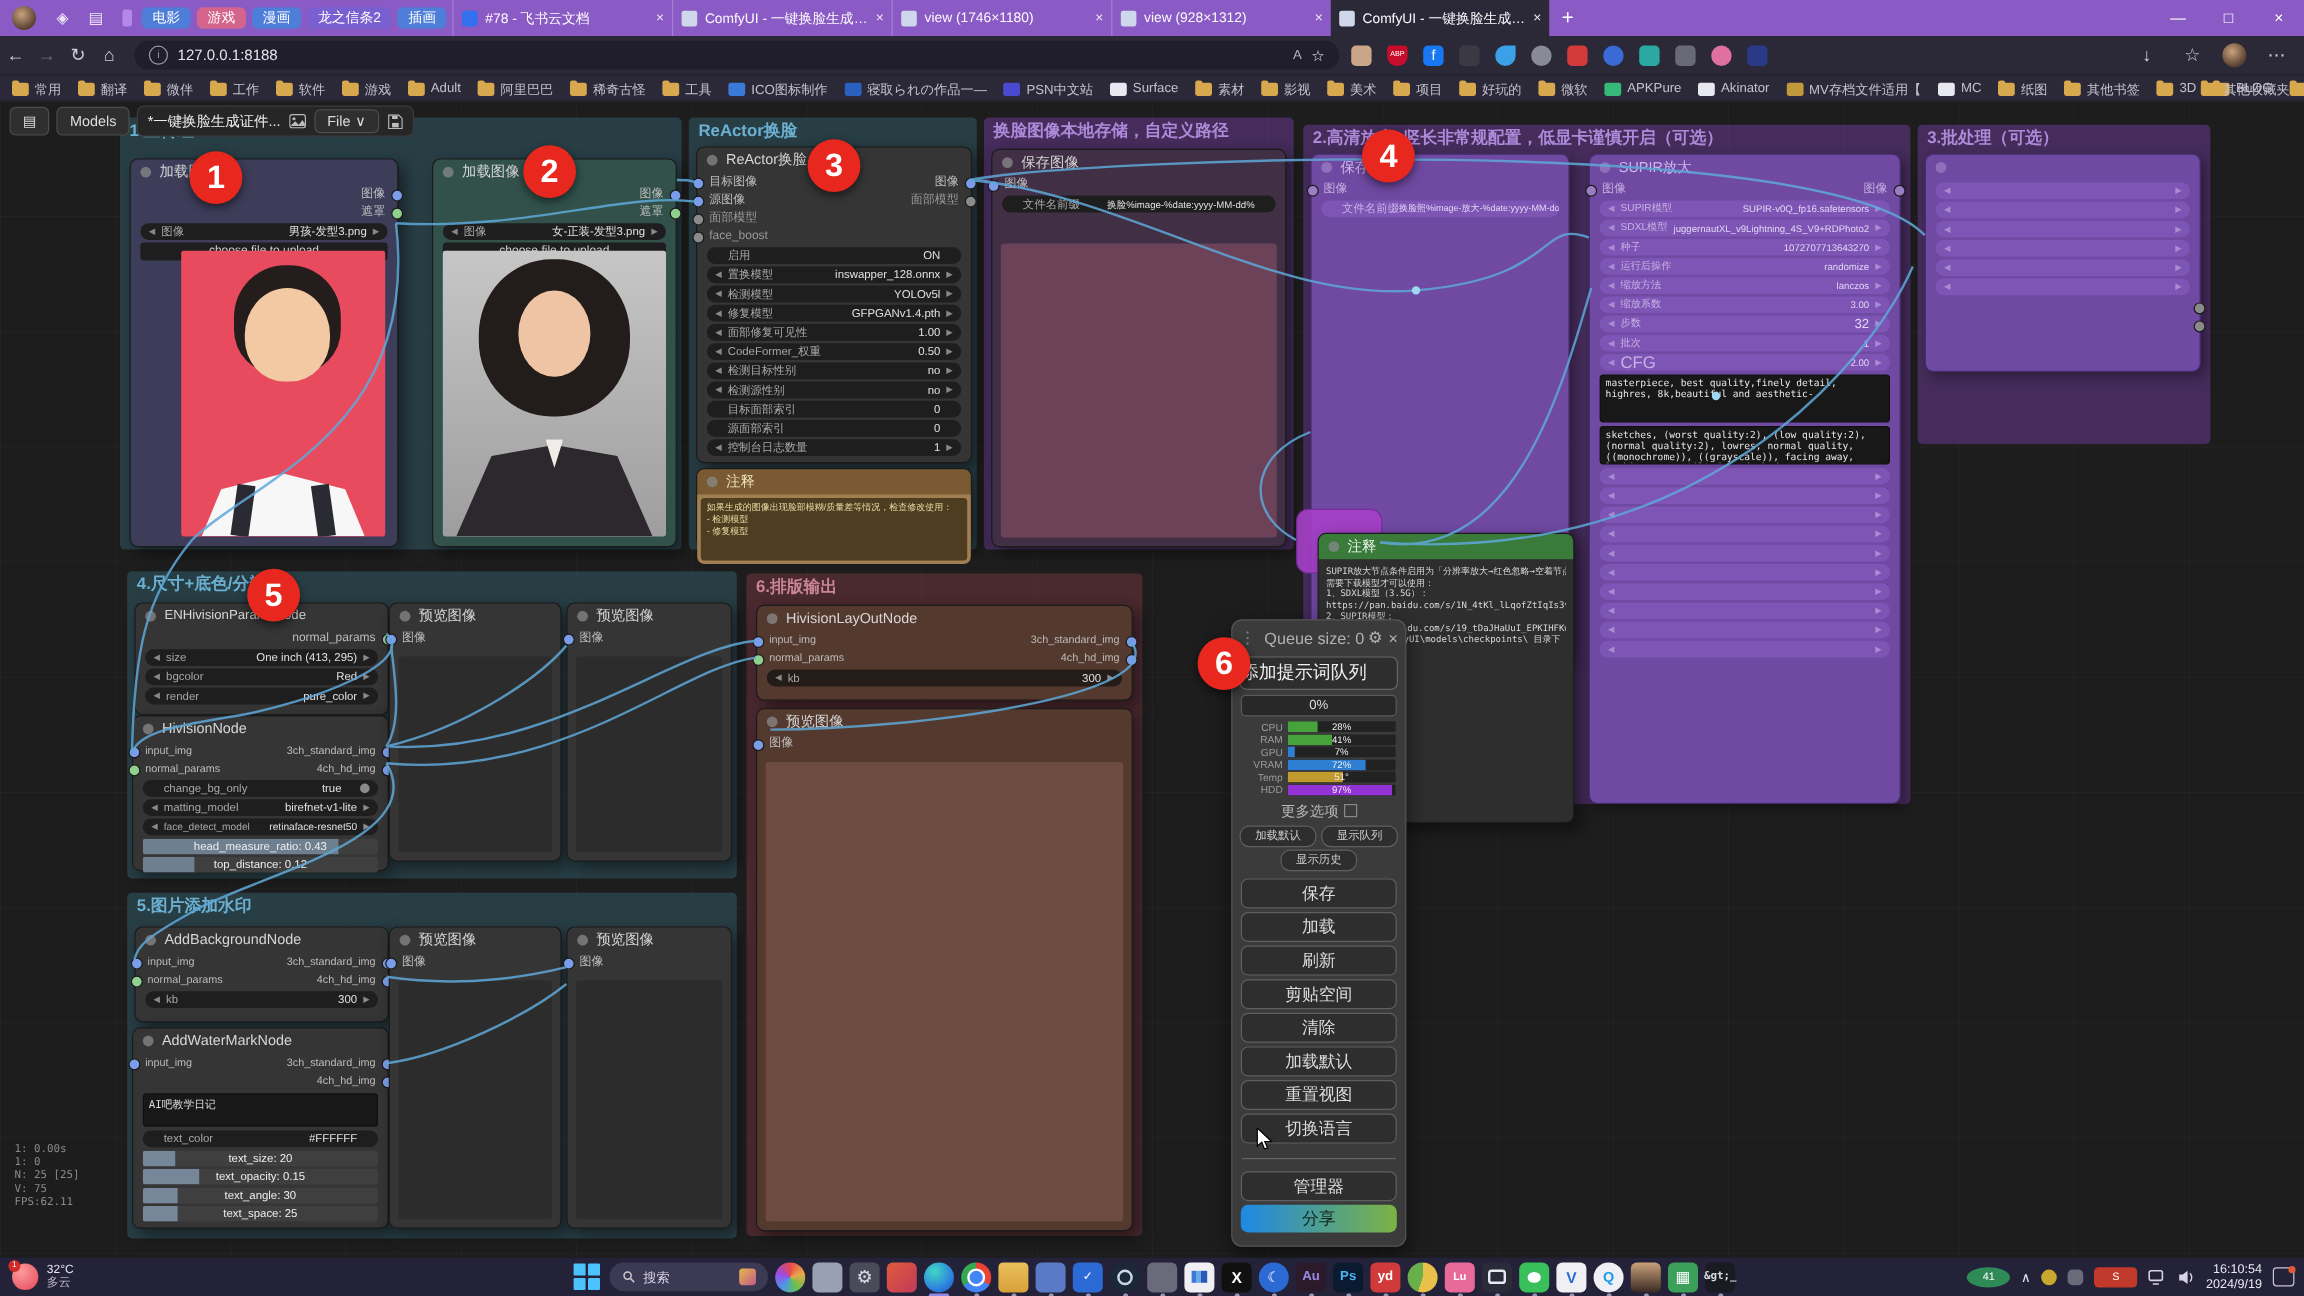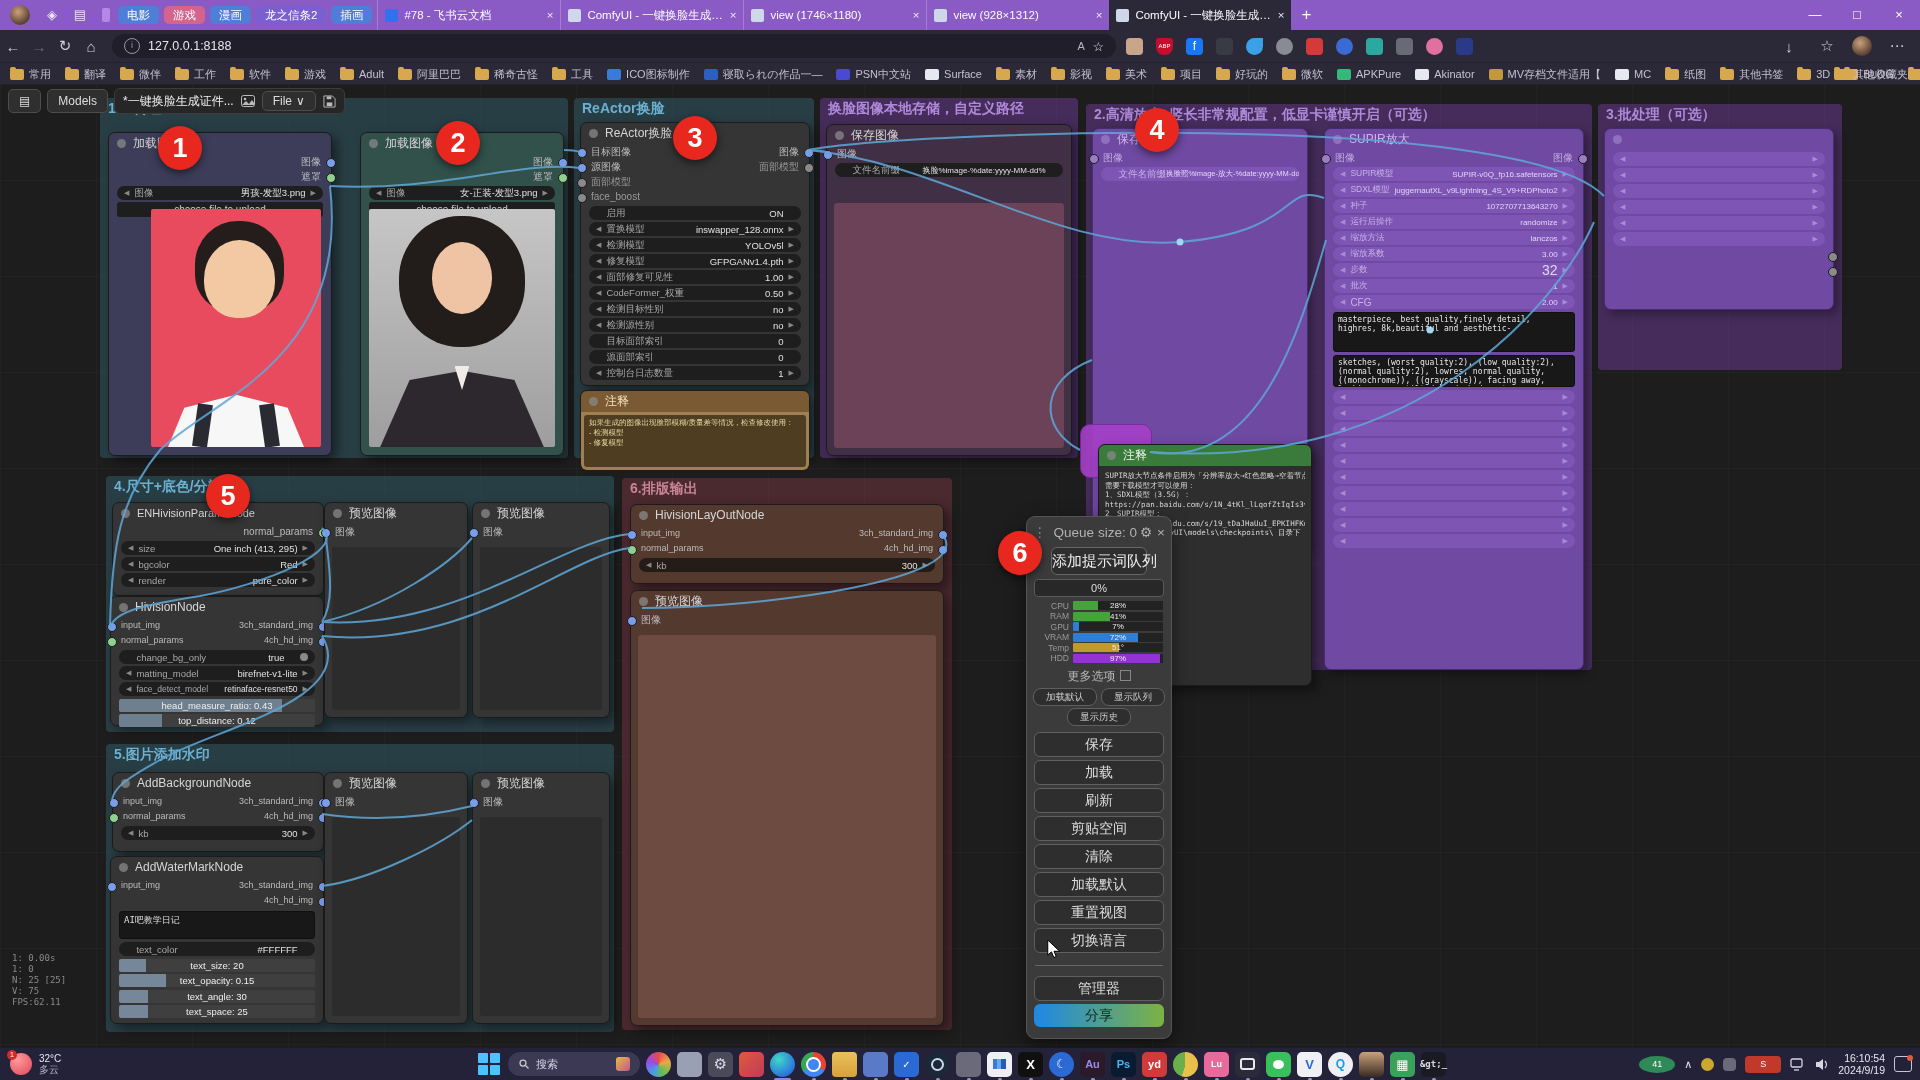--- a/index.html
+++ b/index.html
@@ -84,21 +84,21 @@
   .annc{position:absolute;width:44px;height:44px;border-radius:50%;background:#e8281e;color:#fff;font-weight:bold;font-size:27px;display:flex;align-items:center;justify-content:center;z-index:50;box-shadow:0 3px 8px rgba(0,0,0,.55)}
   
   .ctool{position:absolute;left:8px;top:4px;display:flex;align-items:center;gap:6px;z-index:6;font-size:12px}
   .chip{height:22px;background:#2f2f2f;border:1px solid #4d4d4d;border-radius:5px;color:#ddd;padding:0 10px;line-height:22px;display:flex;align-items:center;gap:4px}
   .wtab{height:24px;background:#262626;border:1px solid #3c3c3c;border-radius:6px;color:#eee;padding:0 8px;display:flex;align-items:center;gap:7px}
   
   .qp{position:absolute;left:1026px;top:432px;width:132px;background:#3b3b3b;border:1px solid #555;border-radius:9px;z-index:30;box-shadow:0 6px 18px rgba(0,0,0,.5);padding:4px 6px 8px;color:#ccc;font-size:12px}
   .qhead{display:flex;align-items:center;color:#b2b2b2;font-size:13.5px;height:22px}
   .qhead .dots{color:#888;margin-right:4px}
   .qhead .hl{flex:1;text-align:center}
-  .qbig{height:26px;border:1px solid #666;border-radius:6px;background:#2e2e2e;color:#efefef;font-size:15px;text-align:left;line-height:26px;margin:4px 18px;white-space:nowrap}
+  .qbig{height:26px;border:1px solid #666;border-radius:6px;background:#2e2e2e;color:#efefef;font-size:15px;text-align:left;line-height:26px;margin:4px 0;white-space:nowrap}
   .qprog{height:16px;border:1px solid #5a5a5a;border-radius:4px;background:#282828;text-align:center;line-height:16px;color:#ddd;font-size:11px;margin:3px 1px}
   .mrow{display:flex;align-items:center;height:9px;margin:1.5px 0;font-size:8.5px}
   .mrow .ml{width:34px;text-align:right;color:#9a9a9a;padding-right:4px;flex:none}
   .mrow .mb{flex:1;height:9px;background:#222;position:relative;border-radius:1px;overflow:hidden}
   .mrow .mb i{position:absolute;left:0;top:0;bottom:0}
   .mrow .mb b{position:absolute;left:0;right:0;text-align:center;color:#eee;font-weight:normal;font-size:8px;line-height:9px}
   .qmore{text-align:center;color:#b8b8b8;font-size:12px;margin:5px 0 3px}
   .qmore i{display:inline-block;width:9px;height:9px;border:1px solid #888;vertical-align:-1px;margin-left:4px}
   .qrow2{display:flex;gap:4px;margin:2px 0}
   .qsm{flex:1;height:16px;border:1px solid #5f5f5f;border-radius:8px;background:#2e2e2e;color:#ccc;font-size:9.5px;text-align:center;line-height:16px;white-space:nowrap}
@@ -736,34 +736,34 @@
       <div class="w" data-a="1">
         <span class="arr">◀</span>
         <span style="font-size:8.5px">缩放系数</span>
         <span class="wv" style="font-size:8px">3.00</span>
         <span class="arr">▶</span>
       </div>
 
       <div class="w" data-a="1">
         <span class="arr">◀</span>
         <span style="font-size:8.5px">步数</span>
-        <span class="wv" style="font-size:14px">32</span>
+        <span class="wv" style="font-size:11px">32</span>
         <span class="arr">▶</span>
       </div>
 
       <div class="w" data-a="1">
         <span class="arr">◀</span>
         <span style="font-size:8.5px">批次</span>
         <span class="wv" style="font-size:8px">1</span>
         <span class="arr">▶</span>
       </div>
 
       <div class="w" data-a="1">
         <span class="arr">◀</span>
-        <span style="font-size:10px">CFG</span>
+        <span style="font-size:14px">CFG</span>
         <span class="wv" style="font-size:8px">2.00</span>
         <span class="arr">▶</span>
       </div>
 
     <div class="ta" style="height:34px;color:#e8e8e8">masterpiece, best quality,finely detail, highres, 8k,beautiful and aesthetic-</div>
     <div class="ta" style="height:26px;color:#e8e8e8">sketches, (worst quality:2), (low quality:2), (normal quality:2), lowres, normal quality, ((monochrome)), ((grayscale)), facing away, looking away, tilted head, bad anatomy,</div>
 
       <div class="w" data-a="1">
         <span class="arr">◀</span>
         <span></span>

